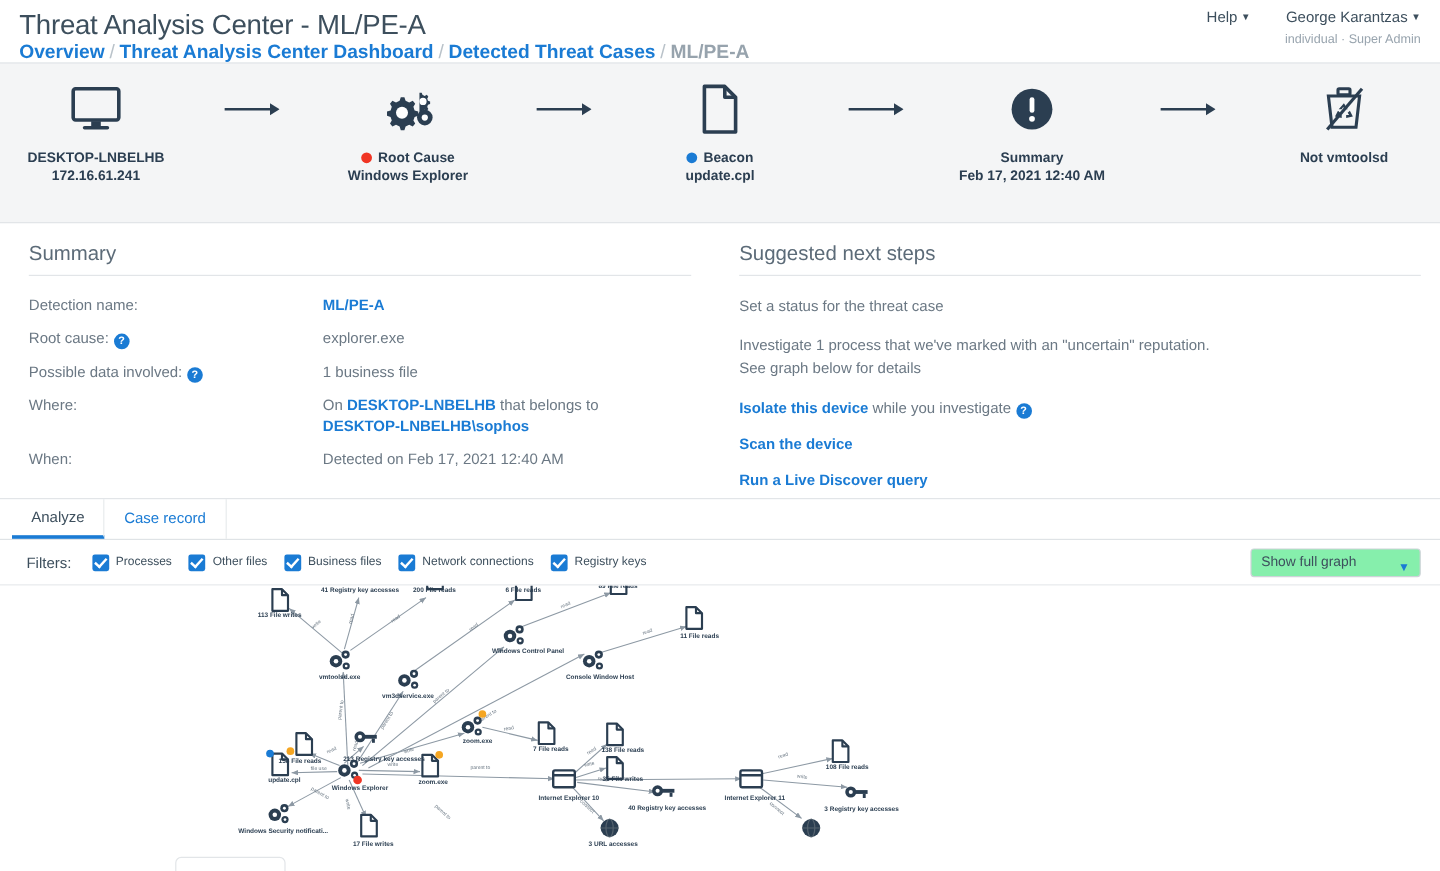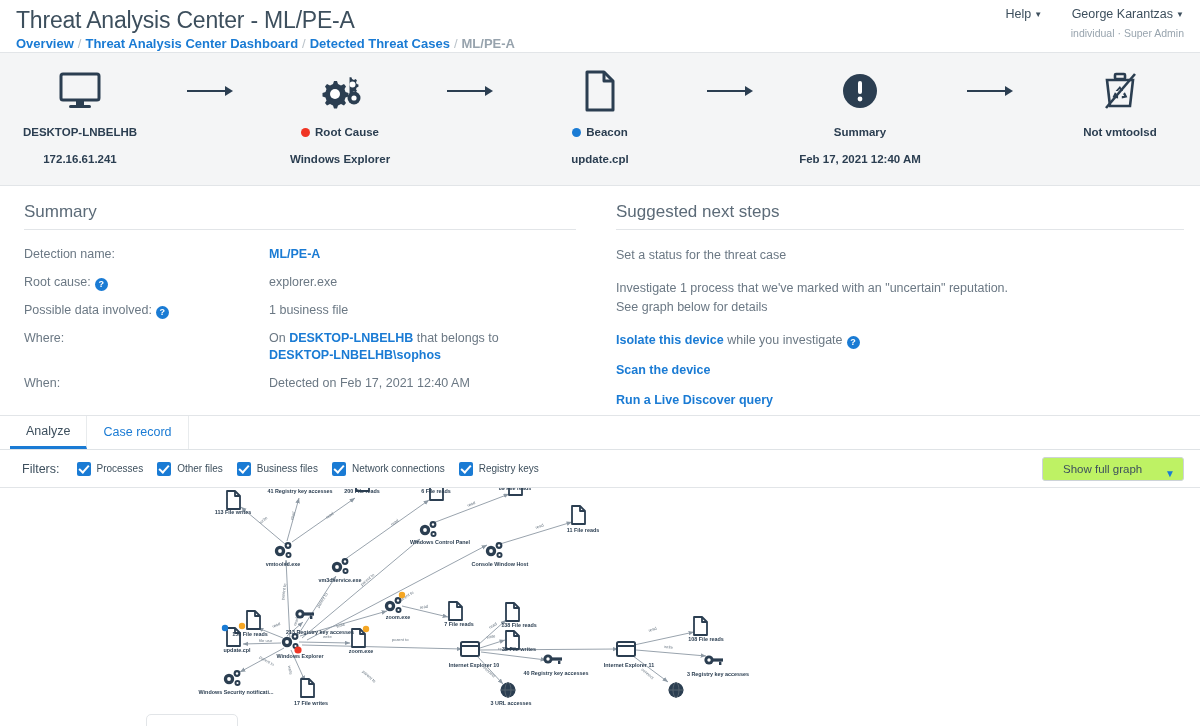--- a/index.html
+++ b/index.html
@@ -21,21 +21,21 @@
   .page-title {
     font-size: 23px;
     font-weight: 400;
     color: #3d4f5d;
     letter-spacing: -0.2px;
     margin: 0;
     line-height: 28px;
   }
   .breadcrumb {
     margin-top: 3px;
-    font-size: 13px;
+    font-size: 16px;
     font-weight: bold;
     line-height: 14px;
     white-space: nowrap;
   }
   .breadcrumb a {
     color: #1a7bd4;
     text-decoration: none;
   }
   .breadcrumb .sep {
     color: #b9c2c9;
@@ -79,21 +79,20 @@
     font-weight: bold;
     color: #2b3e51;
     margin-top: 8px;
     line-height: 15px;
     white-space: nowrap;
   }
   .tl-sub {
     font-size: 11.5px;
     font-weight: bold;
     color: #2b3e51;
-    margin-top: 12px;
     line-height: 15px;
     white-space: nowrap;
   }
   .tl-dot {
     display: inline-block;
     width: 9px; height: 9px;
     border-radius: 50%;
     margin-right: 5px;
     position: relative; top: 1px;
   }
@@ -232,24 +231,24 @@
     border-width: 0 2px 2px 0;
     transform: rotate(42deg);
   }
   .graph-select {
     position: absolute;
     right: 16px;
     width: 142px;
     height: 24px;
     border: 1px solid #cdd3d8;
     border-radius: 3px;
-    background: #bef264;
+    background: #86efac;
     font-size: 11.5px;
     color: #3d4f5d;
-    padding: 0 22px 0 20px;
+    padding: 0 22px 0 8px;
     line-height: 22px;
     cursor: pointer;
   }
   .graph-select .caret {
     position: absolute; right: 8px; top: 5px;
     color: #1a7bd4; font-size: 10px;
   }
 
   
   .graph-wrap {

